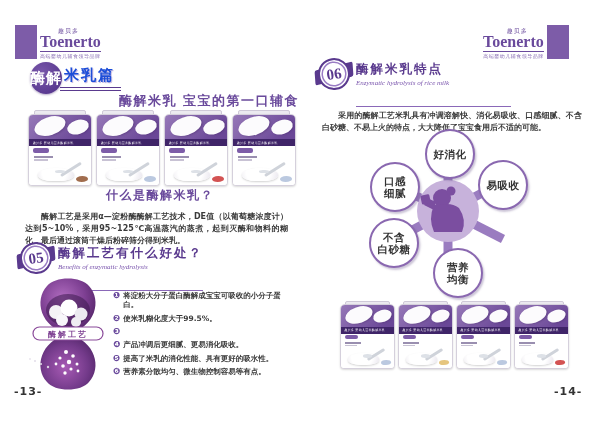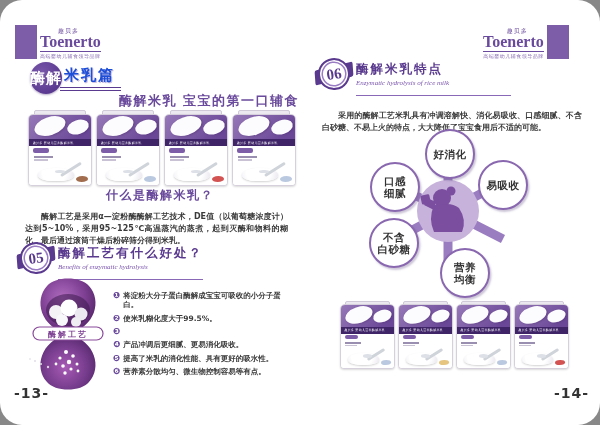--- a/index.html
+++ b/index.html
@@ -1,18 +1,18 @@
 <!DOCTYPE html>
 <html><head>
 <meta charset="utf-8">
 <style>
   html,body{margin:0;padding:0;background:#888;}
   .canvas{
     position:relative;width:600px;height:425px;background:#ffffff;
-    font-family:"DejaVu Sans",sans-serif;overflow:hidden;border-radius:22px;
+    font-family:"DejaVu Sans",sans-serif;overflow:hidden;
   }
   
   .logo{position:absolute;display:flex;gap:3px;}
   .logo-left{left:15px;top:25px;}
   .logo-right{left:483px;top:25px;flex-direction:row-reverse;}
   .logo-right .logo-text{text-align:right;}
   .logo-right .logo-cn{margin-left:0;margin-right:16px;}
   .logo-square{width:22px;height:34px;background:#7d5ca8;flex:none;}
   .logo-text{padding-top:3px;}
   .logo-cn{font-size:6px;color:#6a4a9c;letter-spacing:1px;margin-left:18px;line-height:1;}
@@ -71,45 +71,45 @@
   .num-wrap{position:relative;width:32px;height:32px;flex:none;}
   .num-wrap::before{content:"";position:absolute;left:-3px;top:8px;width:38px;height:15px;
     background:#5a3a8e;transform:skewY(-10deg) rotate(-4deg);border-radius:2px;}
   .num-circle{position:absolute;inset:0;border-radius:50%;background:#fff;border:2px solid #5a3a8e;
     box-shadow:inset 0 0 0 1.5px #fff,inset 0 0 0 3px #9a7cc4;
     display:flex;align-items:center;justify-content:center;
     font-family:"Liberation Serif",serif;font-size:15px;font-weight:bold;color:#5a3a8e;transform:rotate(-8deg);}
   .sec-titles{margin-left:6px;padding-top:3px;}
   .sec-title{font-size:12.5px;font-weight:bold;color:#5a3a8e;letter-spacing:2px;}
   .sec-sub{font-family:"Liberation Serif",serif;font-style:italic;font-size:7px;color:#7a55ad;
-    border-bottom:1.5px solid #8a68b8;padding-bottom:8px;margin-top:1px;}
+    border-bottom:1.5px solid #8a68b8;padding-bottom:19px;margin-top:1px;}
   .sec-05 .sec-sub{width:145px;}
   .sec-06 .sec-sub{width:155px;}
   
   .benefits{position:absolute;left:113px;top:291px;width:182px;list-style:none;margin:0;padding:0;}
   .benefits li{display:flex;font-size:7.5px;line-height:1.25;color:#3a3a3a;font-weight:600;margin-bottom:4px;}
   .b-num{color:#6a4a9c;font-size:8.5px;margin-right:3px;flex:none;line-height:1.1;}
   
   .hourglass{position:absolute;left:26px;top:274px;}
   
   .diagram{position:absolute;left:330px;top:125px;width:250px;height:172px;}
   .diagram svg{position:absolute;inset:0;}
   .fc{position:absolute;width:46px;height:46px;border-radius:50%;background:#fff;
     border:2.5px solid #8a68b0;box-shadow:1.5px 2px 2px rgba(110,90,140,.35);
     display:flex;flex-direction:column;align-items:center;justify-content:center;
     font-weight:bold;color:#333;font-size:10.5px;line-height:1.15;text-align:center;letter-spacing:0.5px;}
   .fc span{display:block;}
   .fc0{left:95px;top:4px;}
   .fc1{left:148px;top:35px;}
   .fc2{left:150px;top:91px;}
-  .fc3{left:110px;top:123px;}
+  .fc3{left:103px;top:123px;}
   .fc4{left:39px;top:93px;}
   .fc5{left:40px;top:37px;justify-content:center;}
   
-  .pagenum{position:absolute;font-size:14px;font-weight:bold;color:#333;letter-spacing:1px;}
+  .pagenum{position:absolute;font-size:11px;font-weight:bold;color:#333;letter-spacing:1px;}
   .pn-left{left:14px;top:385px;}
   .pn-right{left:554px;top:385px;}
 </style>
 </head>
 <body>
 
 <div class="canvas">
 
   <div class="logo logo-left">
     <div class="logo-square"></div>

